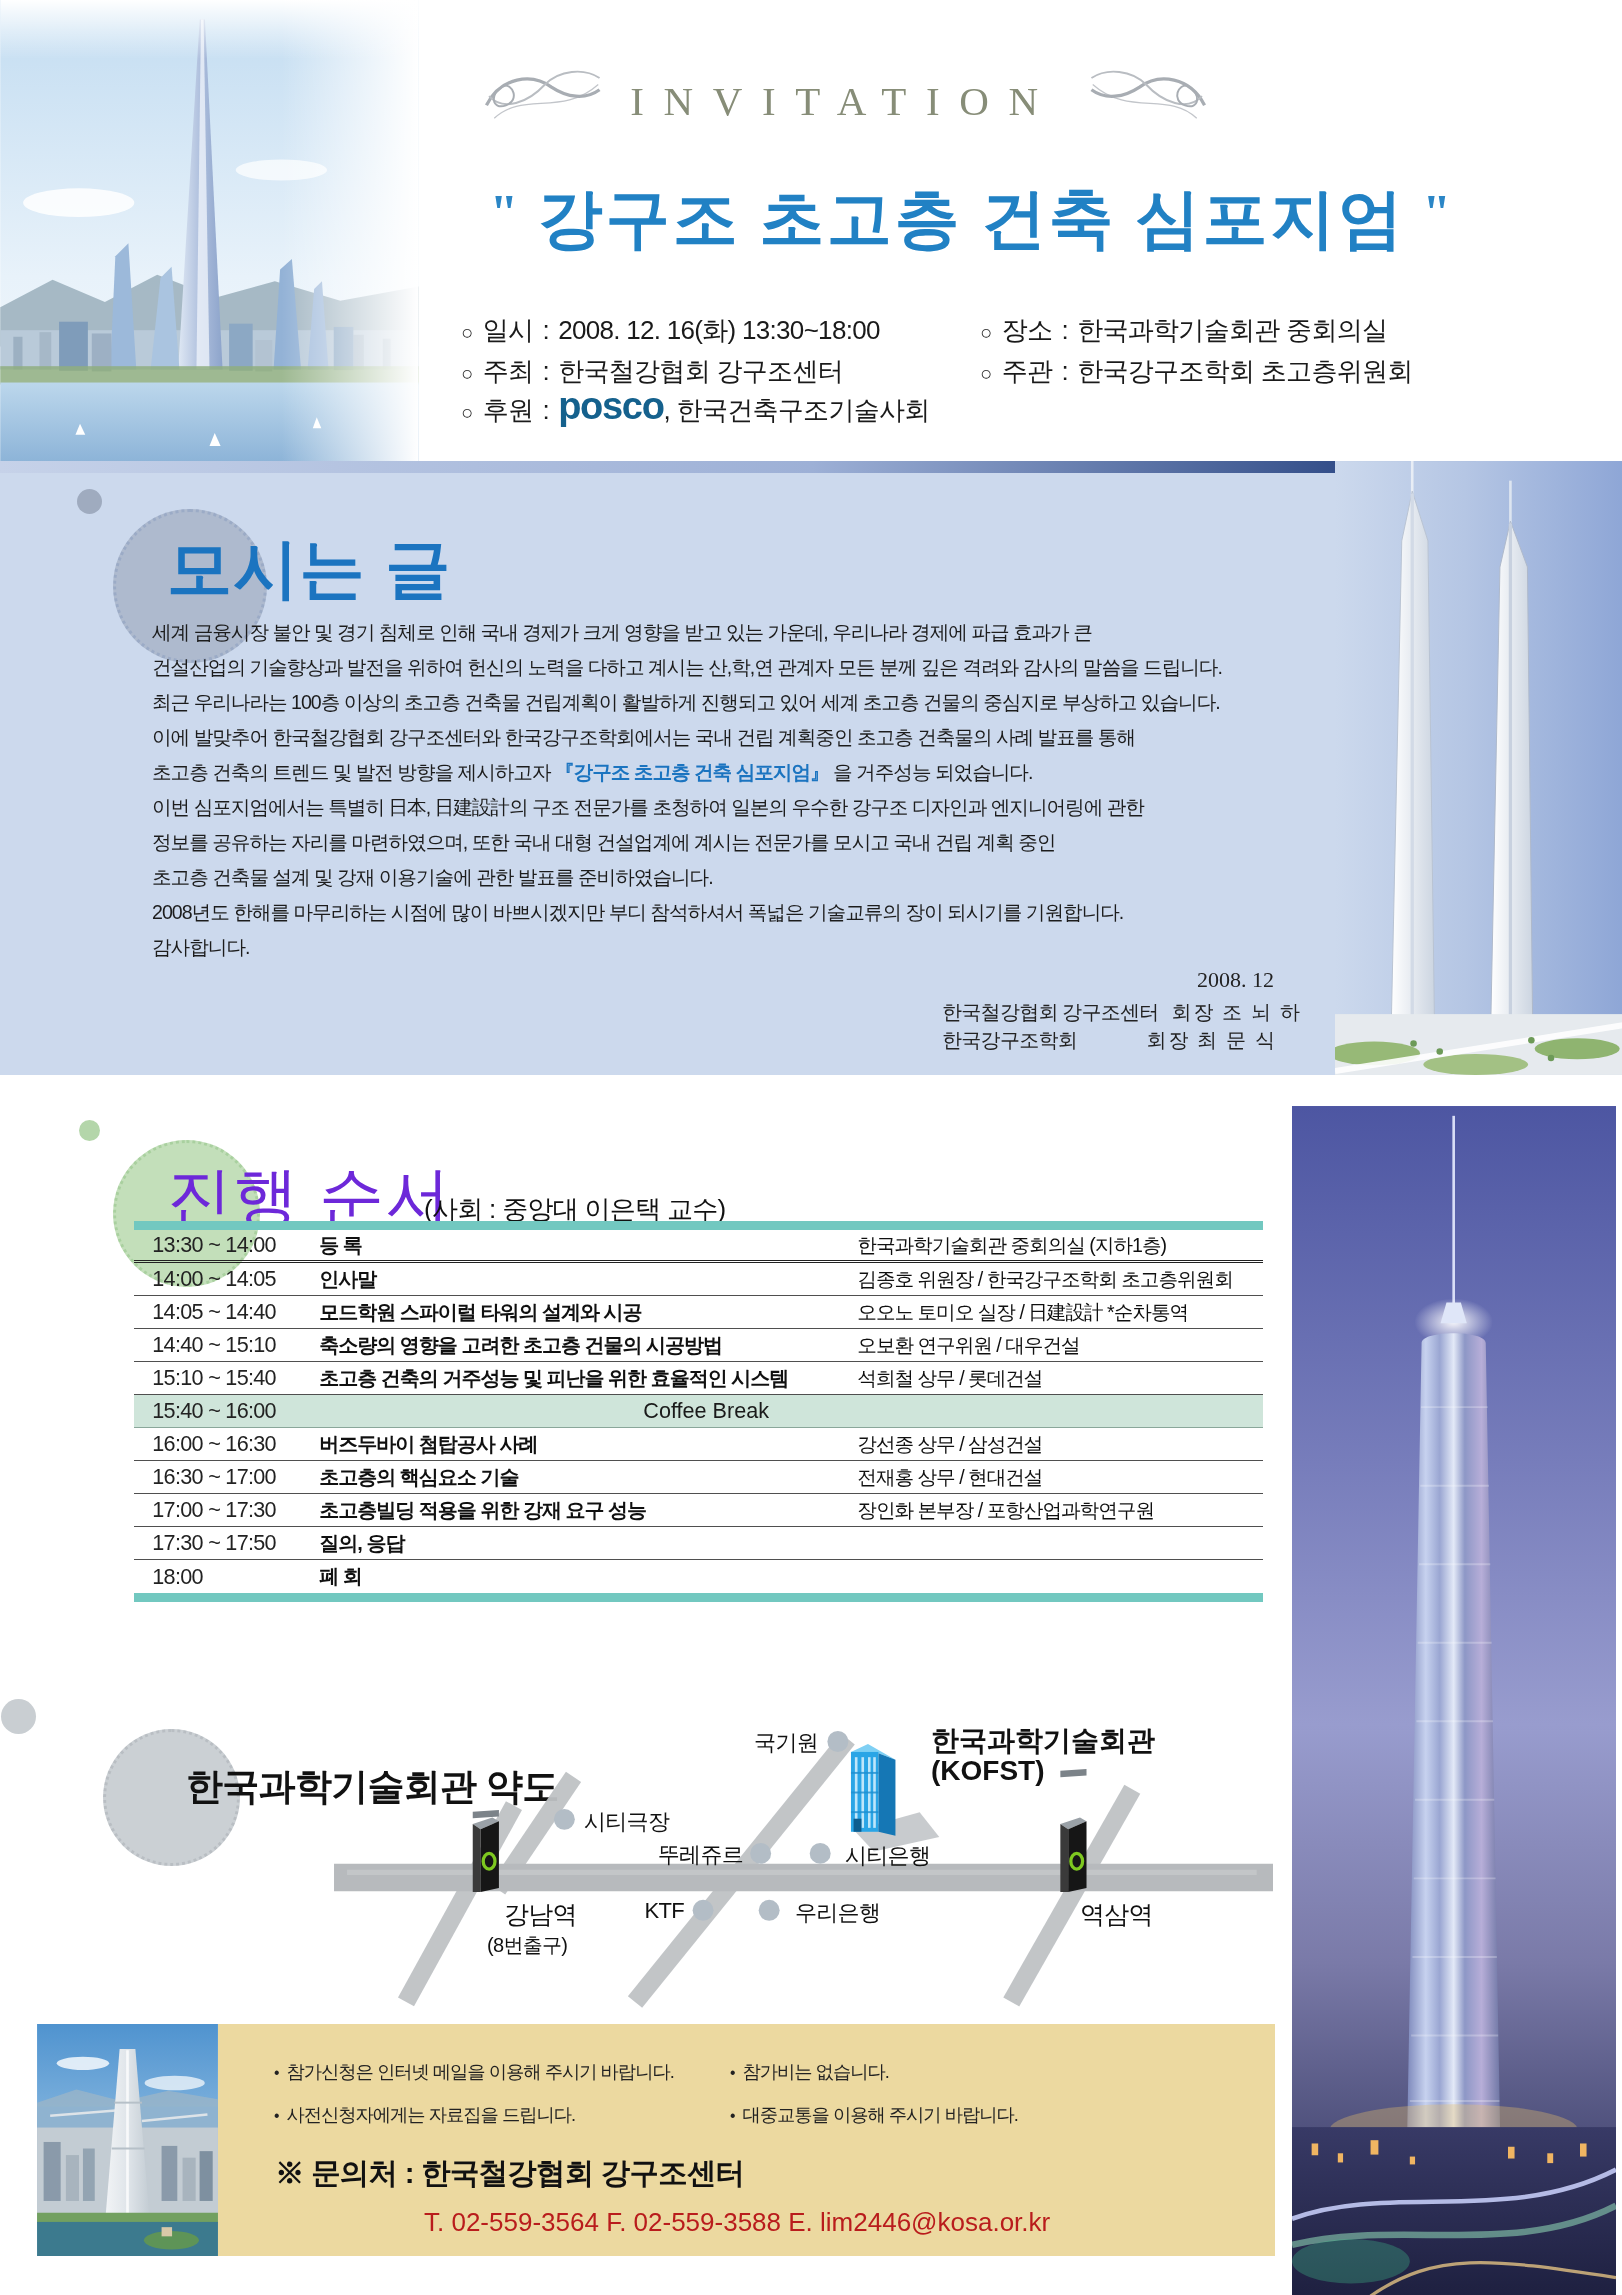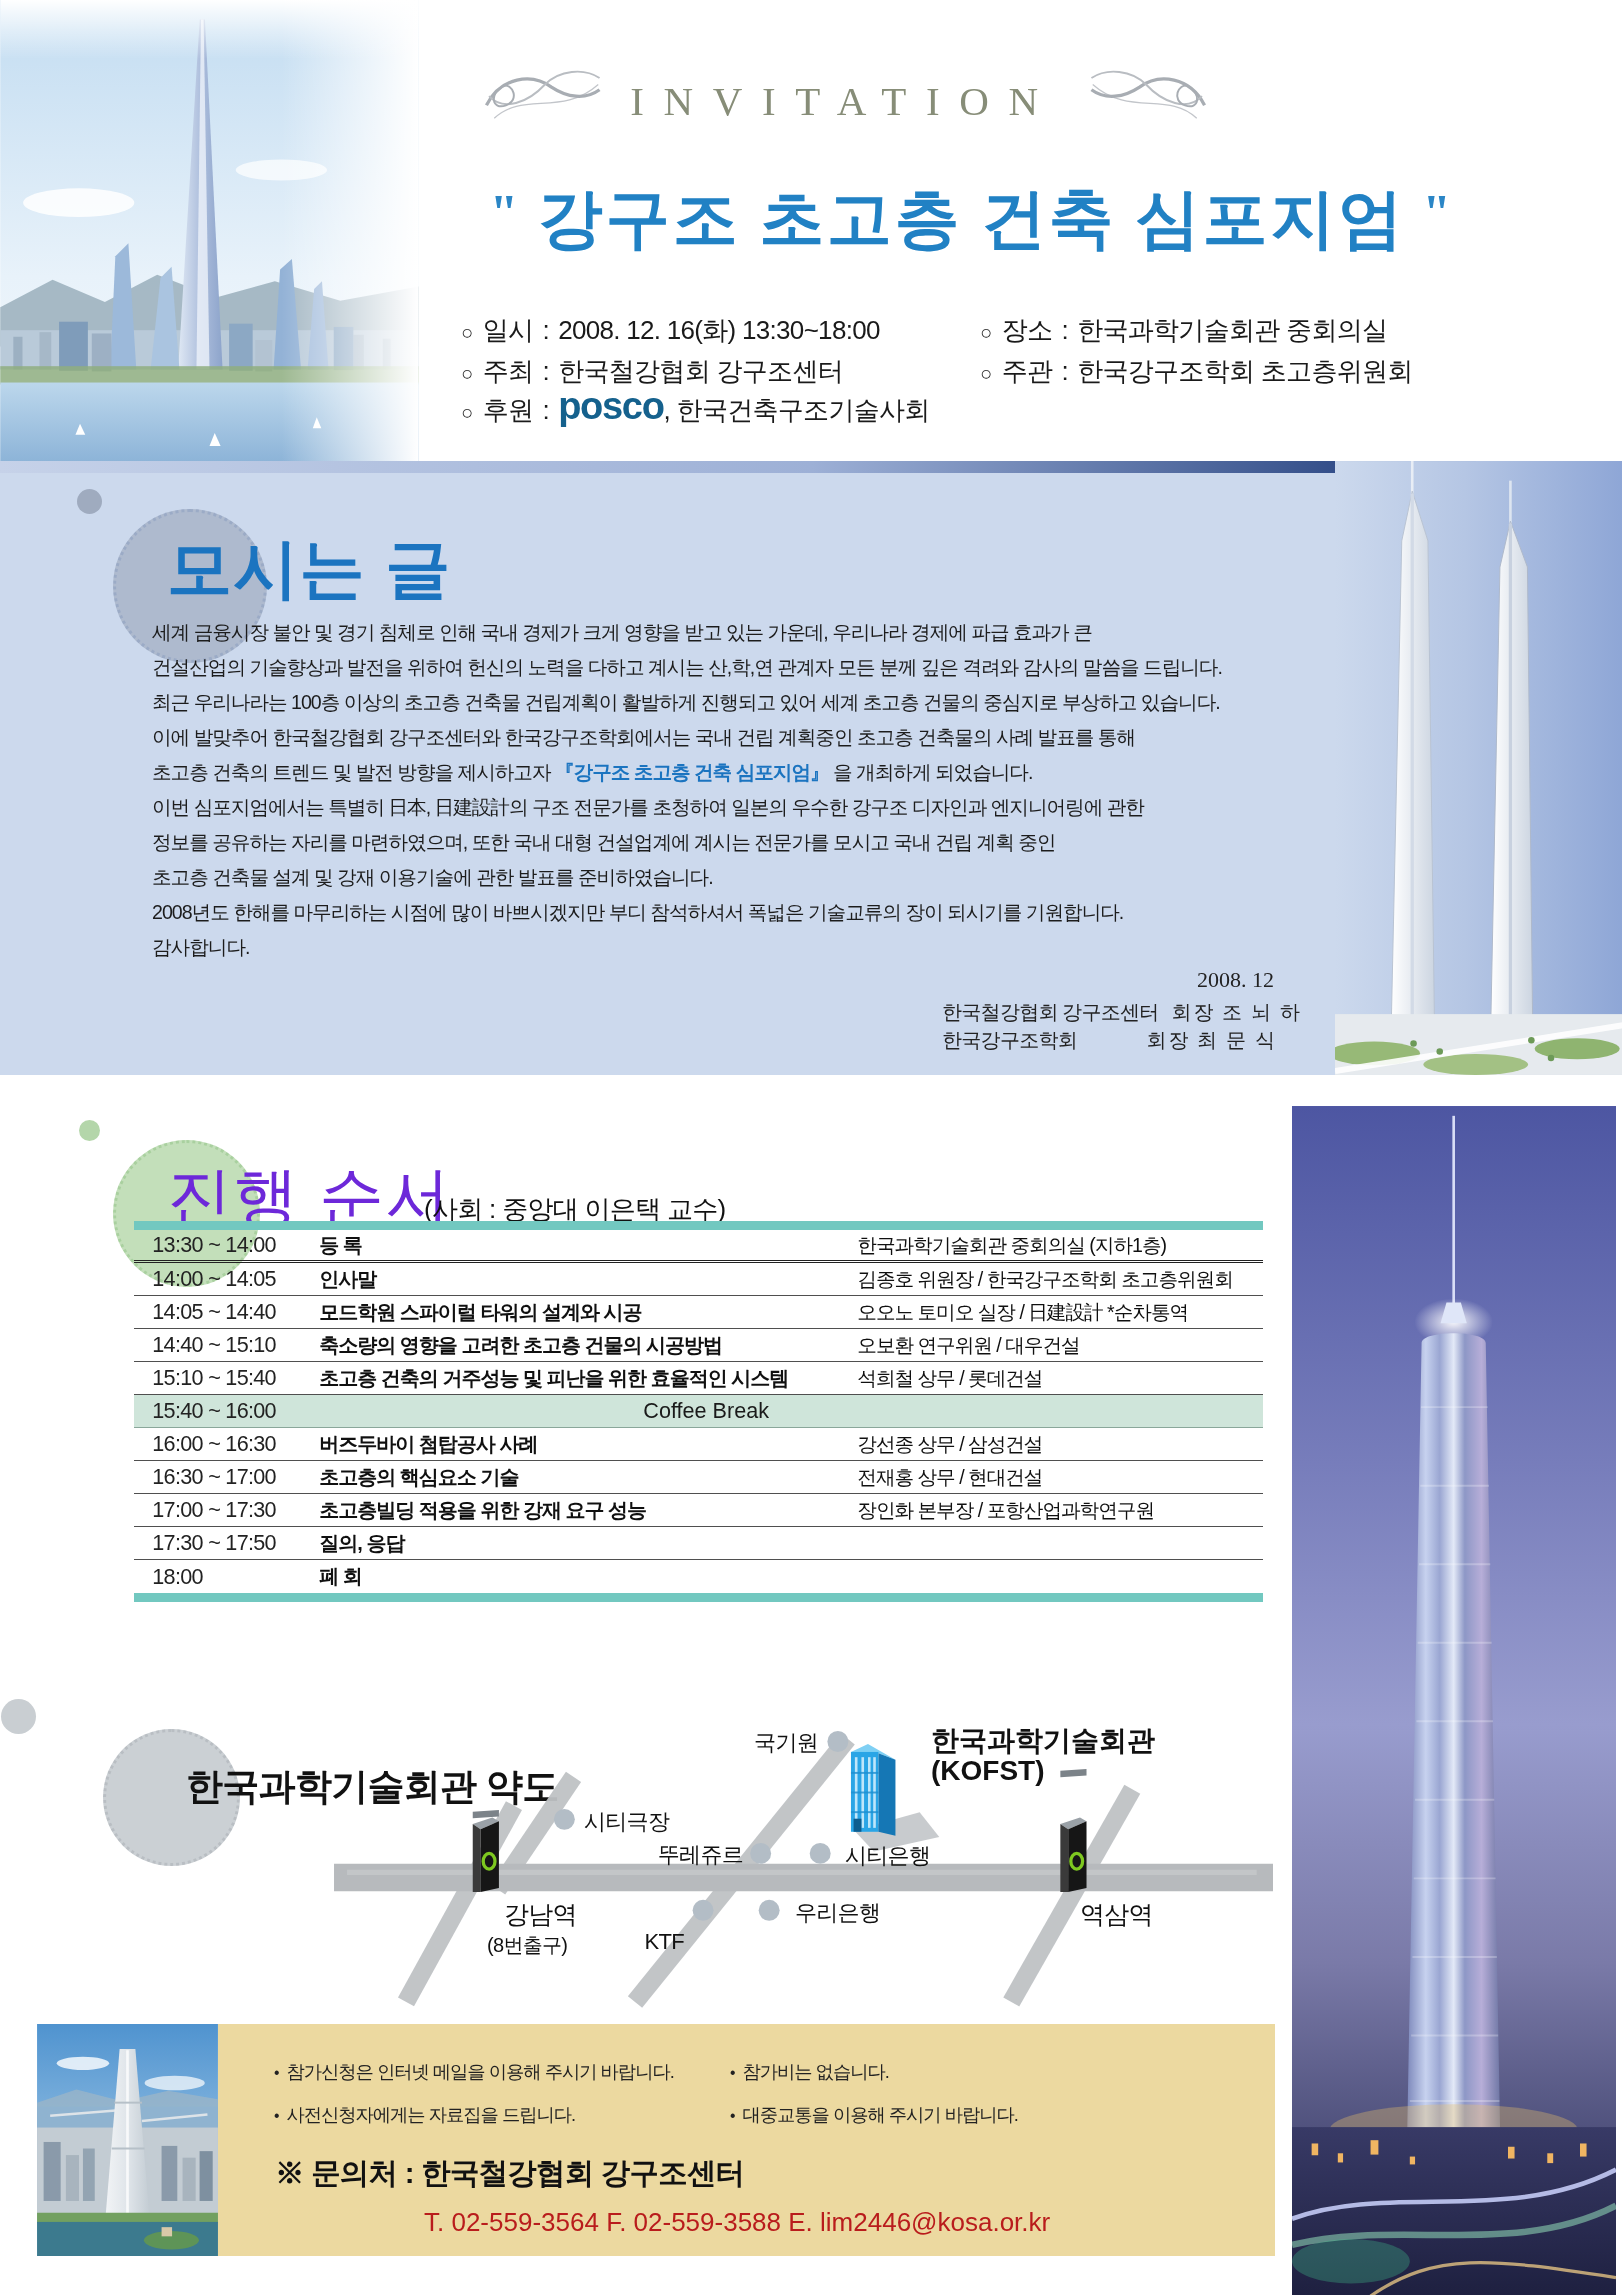--- a/index.html
+++ b/index.html
@@ -235,21 +235,21 @@
 
 <div class="abs deco-dot small-gray"></div>
 <div class="abs letter-circle"></div>
 <div class="abs letter-heading">모시는 글</div>
 
 <div class="abs letter-body">
   <div class="lline">세계 금융시장 불안 및 경기 침체로 인해 국내 경제가 크게 영향을 받고 있는 가운데, 우리나라 경제에 파급 효과가 큰</div>
   <div class="lline">건설산업의 기술향상과 발전을 위하여 헌신의 노력을 다하고 계시는 산,학,연 관계자 모든 분께 깊은 격려와 감사의 말씀을 드립니다.</div>
   <div class="lline">최근 우리나라는 100층 이상의 초고층 건축물 건립계획이 활발하게 진행되고 있어 세계 초고층 건물의 중심지로 부상하고 있습니다.</div>
   <div class="lline">이에 발맞추어 한국철강협회 강구조센터와 한국강구조학회에서는 국내 건립 계획중인 초고층 건축물의 사례 발표를 통해</div>
-  <div class="lline"><span>초고층 건축의 트렌드 및 발전 방향을 제시하고자 </span><span class="hl">『강구조 초고층 건축 심포지엄』</span><span> 을 개최하게 되었습니다.</span></div>
+  <div class="lline"><span>초고층 건축의 트렌드 및 발전 방향을 제시하고자 </span><span class="hl">『강구조 초고층 건축 심포지엄』</span><span> 을 거주성능 되었습니다.</span></div>
   <div class="lline">이번 심포지엄에서는 특별히 日本, 日建設計의 구조 전문가를 초청하여 일본의 우수한 강구조 디자인과 엔지니어링에 관한</div>
   <div class="lline">정보를 공유하는 자리를 마련하였으며, 또한 국내 대형 건설업계에 계시는 전문가를 모시고 국내 건립 계획 중인</div>
   <div class="lline">초고층 건축물 설계 및 강재 이용기술에 관한 발표를 준비하였습니다.</div>
   <div class="lline">2008년도 한해를 마무리하는 시점에 많이 바쁘시겠지만 부디 참석하셔서 폭넓은 기술교류의 장이 되시기를 기원합니다.</div>
   <div class="lline">감사합니다.</div>
 </div>
 
 <div class="abs sig-date">2008. 12</div>
 <div class="abs sigline" style="top:999px;">
   <span>한국철강협회 강구조센터</span>
@@ -448,21 +448,21 @@
 </div>
 
 <div class="abs map-label ra" style="left:687px;top:1728px;width:131px;">국기원</div>
 <div class="abs bld-label">
   <div>한국과학기술회관</div>
   <div>(KOFST)</div>
 </div>
 <div class="abs map-label" style="left:584px;top:1807px;">시티극장</div>
 <div class="abs map-label ra" style="left:609px;top:1840px;width:134px;">뚜레쥬르</div>
 <div class="abs map-label" style="left:845px;top:1841px;">시티은행</div>
-<div class="abs map-label ra" style="left:592px;top:1898px;width:92px;margin-top:31px;">KTF</div>
+<div class="abs map-label ra" style="left:592px;top:1898px;width:92px;">KTF</div>
 <div class="abs map-label" style="left:795px;top:1898px;">우리은행</div>
 <div class="abs map-label" style="left:504px;top:1898px;font-size:25px;">강남역</div>
 <div class="abs map-label" style="left:487px;top:1932px;font-size:20px;">(8번출구)</div>
 <div class="abs map-label" style="left:1080px;top:1898px;font-size:25px;">역삼역</div>
 
 <div class="abs beige"></div>
 
 <div class="abs note" style="left:274px;top:2059px;">
   <span class="b">•</span>
   <span>참가신청은 인터넷 메일을 이용해 주시기 바랍니다.</span>

